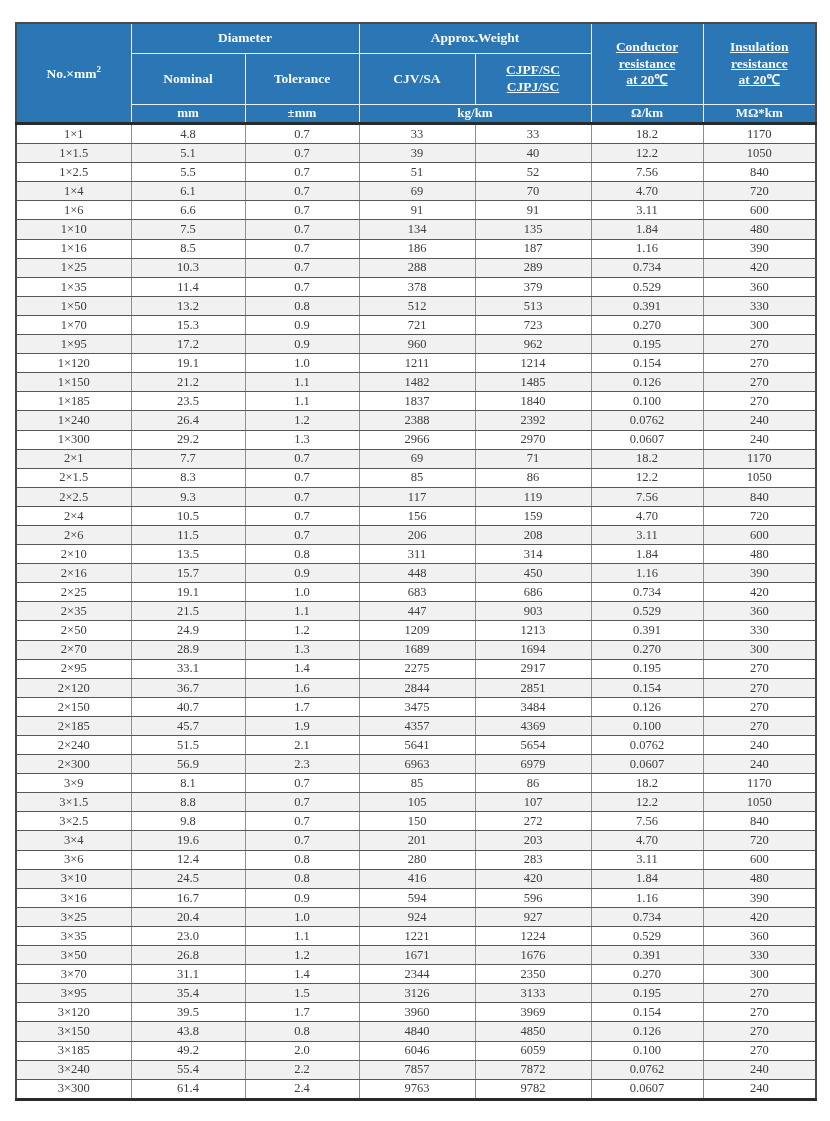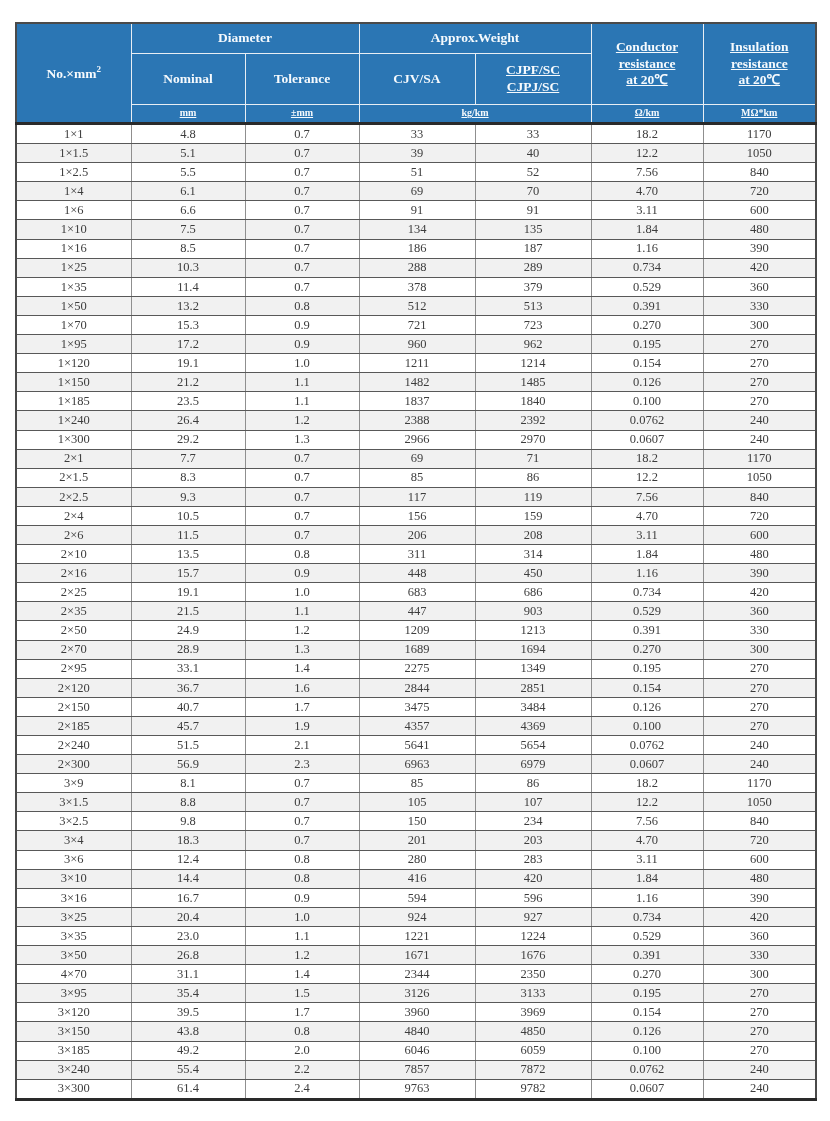--- a/index.html
+++ b/index.html
@@ -31,21 +31,21 @@
     font-weight: bold;
     font-size: 13.5px;
     text-align: center;
     vertical-align: middle;
     border: 1px solid #e8eef4;
     padding: 0 2px;
     line-height: 1.25;
   }
   thead tr.group-row th { height: 29px; }
   thead tr.label-row th { height: 50px; }
-  thead tr.unit-row  th { height: 17px; font-size: 10px; text-decoration: underline; }
+  thead tr.unit-row  th { height: 17px; font-size: 13px; }
   thead { border-bottom: 3px solid #2a2a2a; }
   th sup { font-size: 9px; }
   .hline { display: block; text-decoration: underline; }
   
   tbody td {
     height: 18.1px;
     text-align: center;
     vertical-align: middle;
     font-size: 12.5px;
     color: #3d3d3d;
@@ -358,21 +358,21 @@
           <td>1689</td>
           <td>1694</td>
           <td>0.270</td>
           <td>300</td>
         </tr>
         <tr>
           <td>2×95</td>
           <td>33.1</td>
           <td>1.4</td>
           <td>2275</td>
-          <td>1349</td>
+          <td>2917</td>
           <td>0.195</td>
           <td>270</td>
         </tr>
         <tr>
           <td>2×120</td>
           <td>36.7</td>
           <td>1.6</td>
           <td>2844</td>
           <td>2851</td>
           <td>0.154</td>
@@ -430,45 +430,45 @@
           <td>105</td>
           <td>107</td>
           <td>12.2</td>
           <td>1050</td>
         </tr>
         <tr>
           <td>3×2.5</td>
           <td>9.8</td>
           <td>0.7</td>
           <td>150</td>
-          <td>234</td>
+          <td>272</td>
           <td>7.56</td>
           <td>840</td>
         </tr>
         <tr>
           <td>3×4</td>
-          <td>18.3</td>
+          <td>19.6</td>
           <td>0.7</td>
           <td>201</td>
           <td>203</td>
           <td>4.70</td>
           <td>720</td>
         </tr>
         <tr>
           <td>3×6</td>
           <td>12.4</td>
           <td>0.8</td>
           <td>280</td>
           <td>283</td>
           <td>3.11</td>
           <td>600</td>
         </tr>
         <tr>
           <td>3×10</td>
-          <td>14.4</td>
+          <td>24.5</td>
           <td>0.8</td>
           <td>416</td>
           <td>420</td>
           <td>1.84</td>
           <td>480</td>
         </tr>
         <tr>
           <td>3×16</td>
           <td>16.7</td>
           <td>0.9</td>
@@ -498,21 +498,21 @@
         <tr>
           <td>3×50</td>
           <td>26.8</td>
           <td>1.2</td>
           <td>1671</td>
           <td>1676</td>
           <td>0.391</td>
           <td>330</td>
         </tr>
         <tr>
-          <td>4×70</td>
+          <td>3×70</td>
           <td>31.1</td>
           <td>1.4</td>
           <td>2344</td>
           <td>2350</td>
           <td>0.270</td>
           <td>300</td>
         </tr>
         <tr>
           <td>3×95</td>
           <td>35.4</td>

